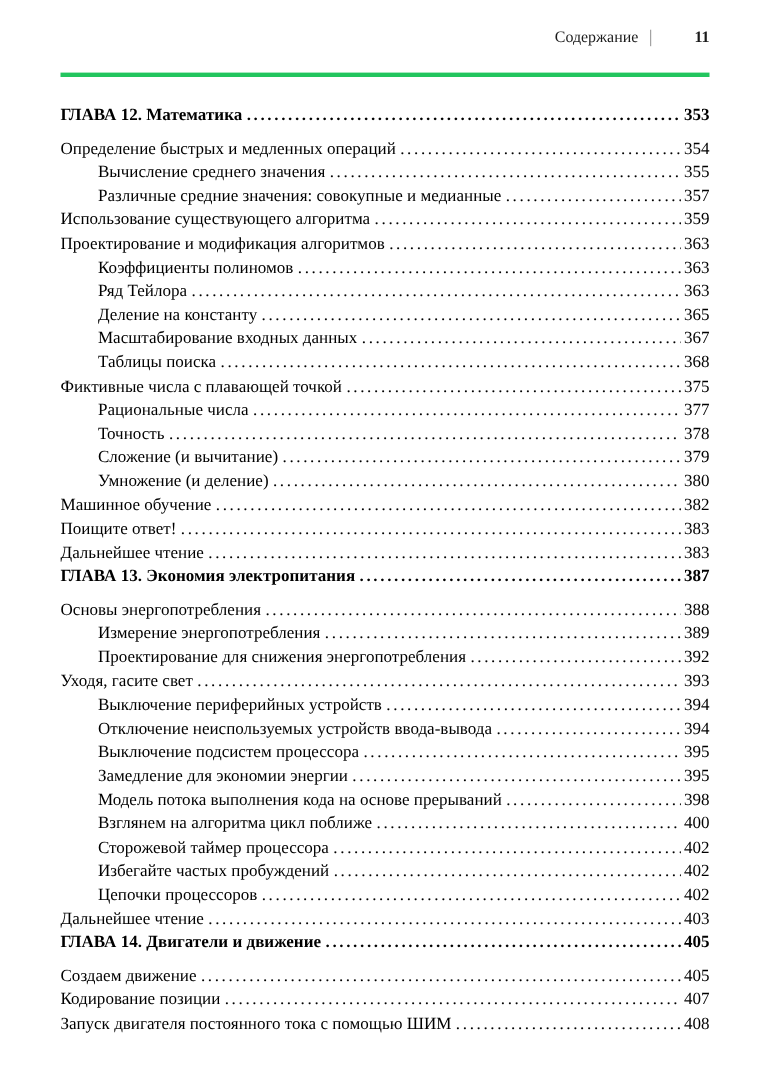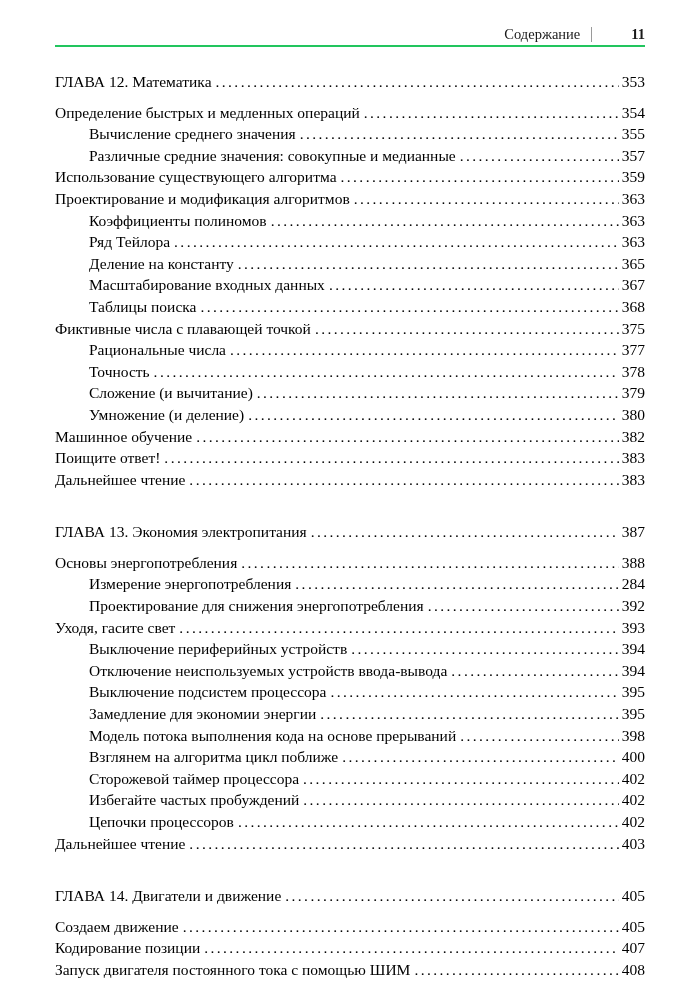--- a/index.html
+++ b/index.html
@@ -21,48 +21,47 @@
     padding: 26px 55px 20px 55px;
   }
   
   .header {
     display: flex;
     justify-content: flex-end;
     align-items: center;
     gap: 11px;
     font-size: 14.5px;
     color: #1a1a1a;
-    padding-bottom: 2px;
-    border-bottom: 2px solid #22c55e;
+    padding-bottom: 23px;
+    border-bottom: 4px solid #22c55e;
   }
   .header .sep {
     display: inline-block;
     width: 1px;
     height: 15px;
     background: #9a9a9a;
   }
   .header .pagenum {
     font-weight: bold;
     margin-left: 28px;
   }
   
   .toc {
     margin-top: 24px;
   }
   .section + .section {
-    margin-top: 31px;
   }
   .toc-row {
     display: flex;
     align-items: baseline;
     font-size: 15.5px;
     line-height: 21.6px;
   }
   .toc-row.chapter {
-    font-weight: normal;
+    font-weight: bold;
     margin-bottom: 9px;
   }
   .toc-row.sub {
     padding-left: 34px;
   }
   .toc-title {
     flex: 0 0 auto;
     white-space: nowrap;
   }
   .leader {
@@ -196,21 +195,21 @@
           <span class="toc-page">387</span>
         </div>
         <div class="toc-row entry">
           <span class="toc-title">Основы энергопотребления</span>
           <span class="leader"></span>
           <span class="toc-page">388</span>
         </div>
         <div class="toc-row sub">
           <span class="toc-title">Измерение энергопотребления</span>
           <span class="leader"></span>
-          <span class="toc-page">284</span>
+          <span class="toc-page">389</span>
         </div>
         <div class="toc-row sub">
           <span class="toc-title">Проектирование для снижения энергопотребления</span>
           <span class="leader"></span>
           <span class="toc-page">392</span>
         </div>
         <div class="toc-row entry">
           <span class="toc-title">Уходя, гасите свет</span>
           <span class="leader"></span>
           <span class="toc-page">393</span>

